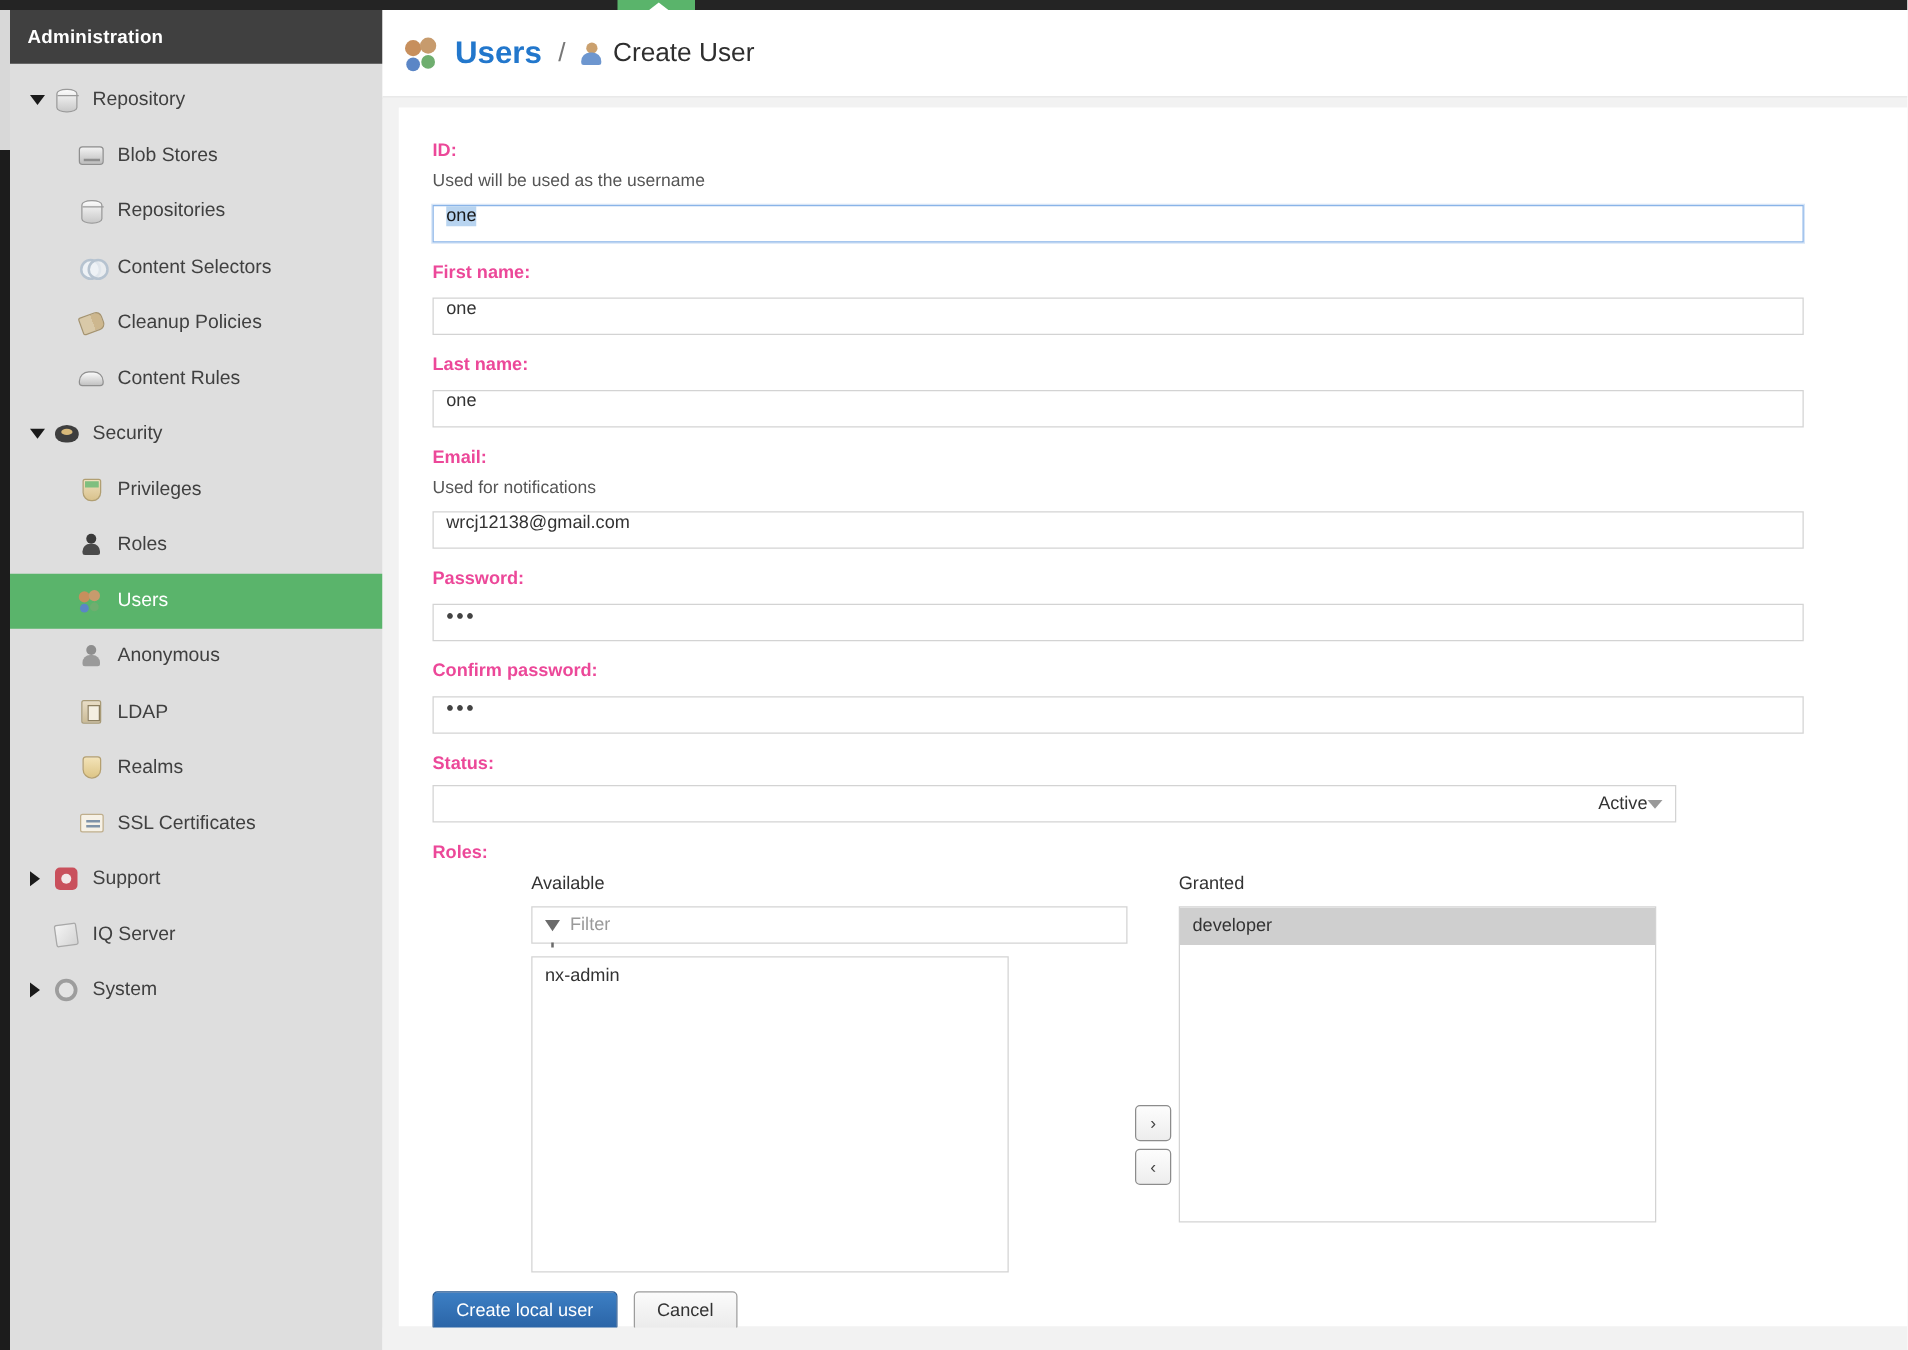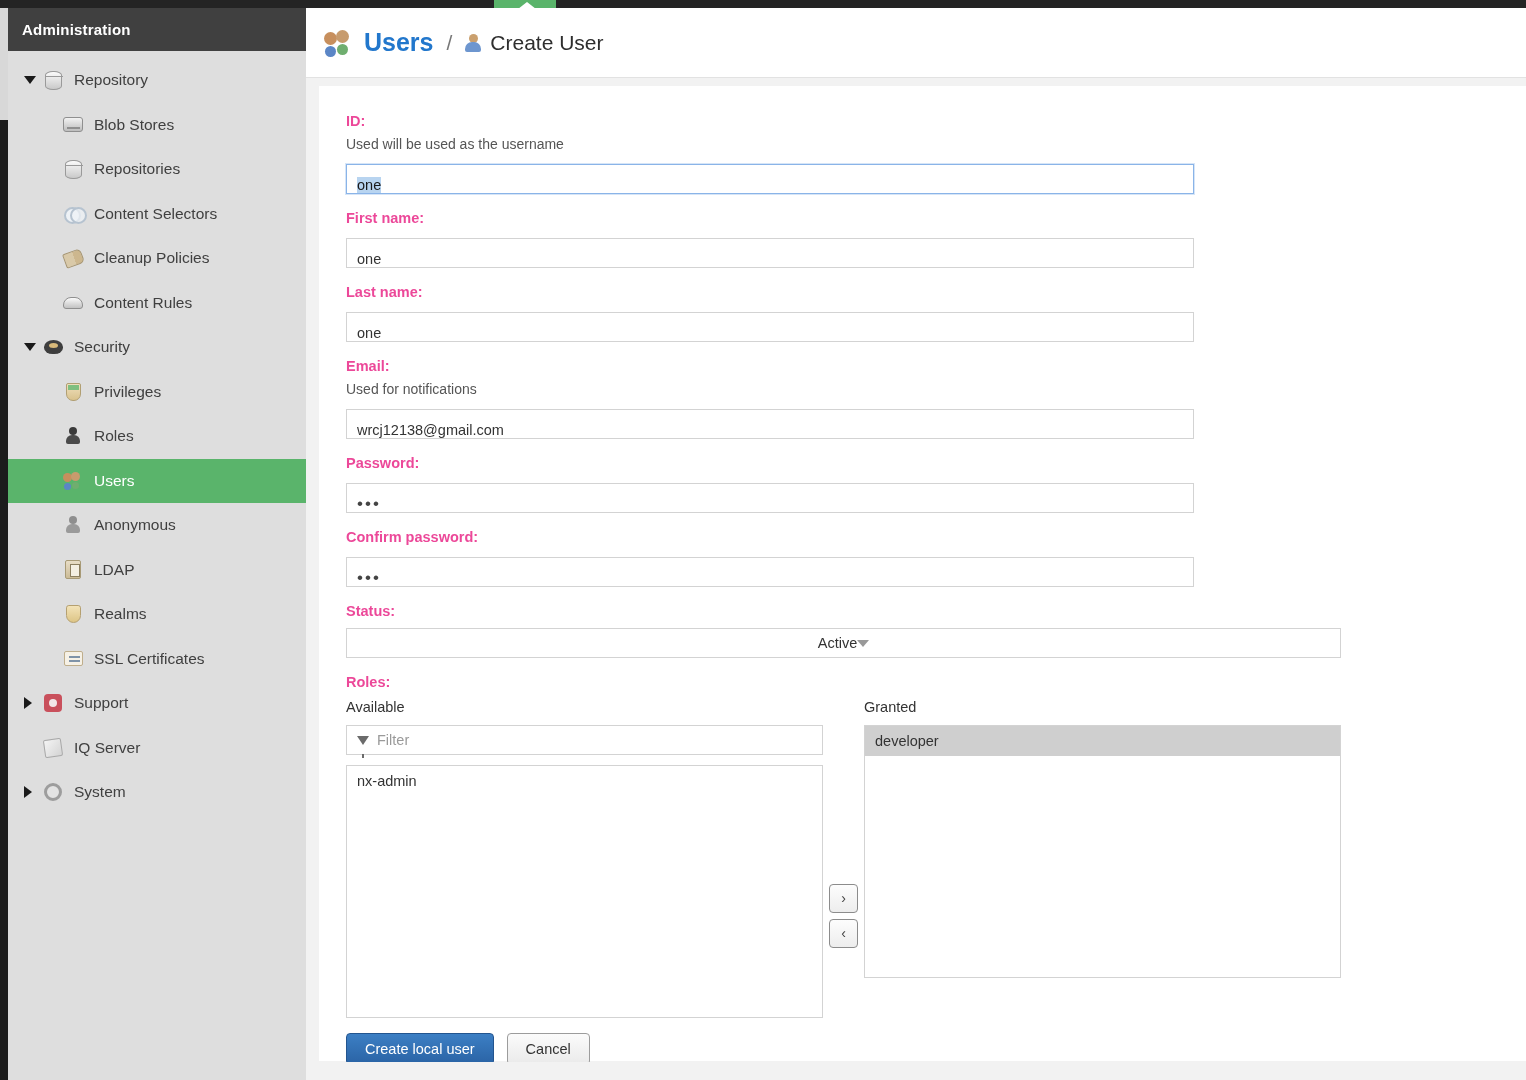--- a/index.html
+++ b/index.html
@@ -218,58 +218,58 @@
     color: #ec4899;
     margin-bottom: 9px;
   }
   .field-hint {
     font-size: 14px;
     color: #555;
     margin-bottom: 7px;
     margin-top: -2px;
   }
   .text-input {
-    width: 848px; height: 30px;
+    width: 1097px; height: 30px;
     border: 1px solid #d3d3d3;
     background: #ffffff;
     font-size: 14.5px;
     color: #333;
     padding: 0 10px;
-    display: flex; align-items: flex-end;
+    display: flex; align-items: flex-start;
     font-family: "Liberation Sans", sans-serif;
     margin-top: 12px;
   }
   .text-input.focused {
     border: 1px solid #8ab4e8;
     box-shadow: 0 0 0 1px rgba(138,180,232,.35);
   }
   .sel-text {
     background: #b8d4f0;
     color: #1a1a1a;
   }
   .field-block { margin-bottom: 16px; }
   .dots { letter-spacing: 2px; font-size: 17px; color: #444; line-height: 1; }
 
   .select-input {
     width: 995px; height: 30px;
     border: 1px solid #d3d3d3;
     background: #ffffff;
     font-size: 14.5px; color: #333;
     padding: 0 10px;
-    display: flex; align-items: center; justify-content: center;
+    display: flex; align-items: center; justify-content: flex-end;
   }
   .caret-down {
     width: 0; height: 0;
     border-left: 6px solid transparent;
     border-right: 6px solid transparent;
     border-top: 7px solid #999;
   }
 
   
-  .roles-wrap { display: flex; margin-top: 4px; }
+  .roles-wrap { display: flex; margin-top: 4px; justify-content: center; }
   .roles-col { width: 477px; }
   .roles-col-head {
     font-size: 14.5px; color: #333; margin-bottom: 10px;
   }
   .filter-input {
     width: 477px; height: 30px;
     border: 1px solid #d3d3d3;
     background: #ffffff;
     display: flex; align-items: center;
     padding: 0 10px;
@@ -281,21 +281,21 @@
     border-top: 9px solid #6b6b6b;
     margin-right: 8px;
     position: relative;
   }
   .funnel:after {
     content:''; position:absolute; top:9px; left:-1px;
     width: 2px; height: 4px; background: #6b6b6b;
   }
   .filter-ph { color: #9a9a9a; font-size: 14.5px; }
   .list-box {
-    width: 477px; height: 253px;
+    width: 382px; height: 253px;
     border: 1px solid #d3d3d3;
     background: #ffffff;
     margin-top: 10px;
     overflow: hidden;
   }
   .list-box.granted { margin-top: 0; }
   .list-row {
     height: 30px;
     display: flex; align-items: center;
     padding-left: 10px;

